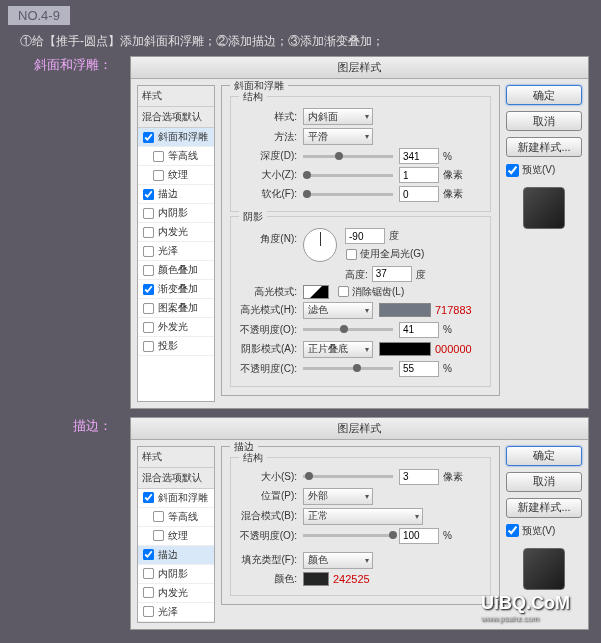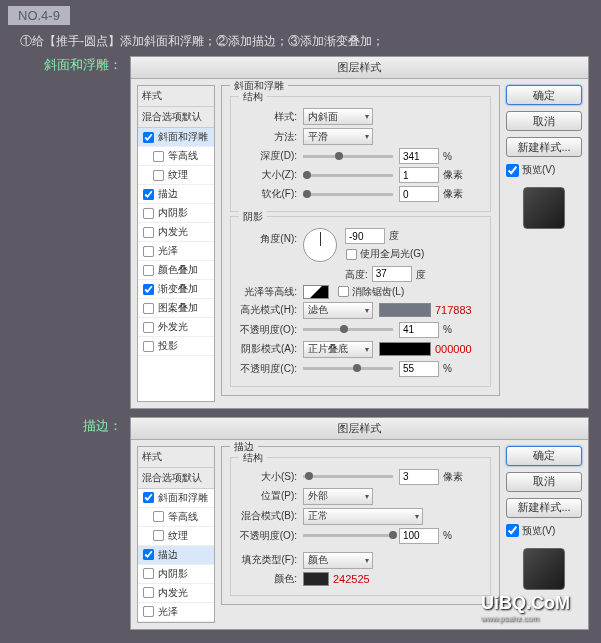--- a/index.html
+++ b/index.html
@@ -1,19 +1,19 @@
 <!DOCTYPE html>
 <html><head>
 <meta charset="utf-8">
 <style>
 * { box-sizing: border-box; margin: 0; padding: 0; font-family: "Microsoft YaHei", sans-serif; }
 body { background: #5d5965; width: 601px; font-size: 11px; color: #333; }
 .tag { display: inline-block; background: #b5b5c2; color: #5a5a6a; padding: 2px 10px; margin: 6px 0 0 8px; font-size: 13px; }
 .instruction { color: #e0e0e0; font-size: 12px; padding: 8px 4px 6px 20px; }
-.section-label { color: #86efac; font-size: 13px; text-align: right; padding-right: 8px; vertical-align: top; }
+.section-label { color: #f0abfc; font-size: 13px; text-align: right; padding-right: 18px; vertical-align: top; }
 .row { display: flex; align-items: flex-start; }
 .left-col { width: 130px; flex-shrink: 0; }
 .dialog { background: #e8e8e8; border: 1px solid #999; flex: 1; margin-right: 12px; position: relative; }
 .dialog-title { background: linear-gradient(#f0f0f0,#d8d8d8); text-align: center; padding: 3px 0; font-size: 11px; border-bottom: 1px solid #aaa; }
 .dialog-body { display: flex; padding: 6px; gap: 6px; }
 .style-list { width: 78px; border: 1px solid #aaa; background: #fff; }
 .style-header { background: #eaeaea; padding: 3px 4px; font-size: 10px; border-bottom: 1px solid #ccc; }
 .style-item { display: flex; align-items: center; padding: 2px 4px; font-size: 10px; border-bottom: 1px solid #eee; }
 .style-item.sel { background: #d8e8f8; }
 .style-item.sub { padding-left: 14px; }
@@ -172,21 +172,21 @@
                     <span>使用全局光(G)</span>
                   </label>
               <div style="display:flex;align-items:flex-end;margin-top:3px">
                     <span style="margin-right:4px">高度:</span>
                     <input class="num-input" value="37" style="">
                     <span class="unit">度</span>
                   </div>
             </div>
           </div>
           <div class="param-row">
-                <span class="param-label">光泽等高线:</span>
+                <span class="param-label">高光模式:</span>
                 <span class="grad-swatch"></span>
                 <label class="radio-lbl" style="margin-left:8px">
                   <input type="checkbox" class="cb" style="">
                   <span>消除锯齿(L)</span>
                 </label>
               </div>
           <div class="param-row">
                 <span class="param-label">高光模式(H):</span>
                 <div class="select">滤色</div>
                 <span class="swatch-big" style="background:#717883;margin-left:6px"></span>

